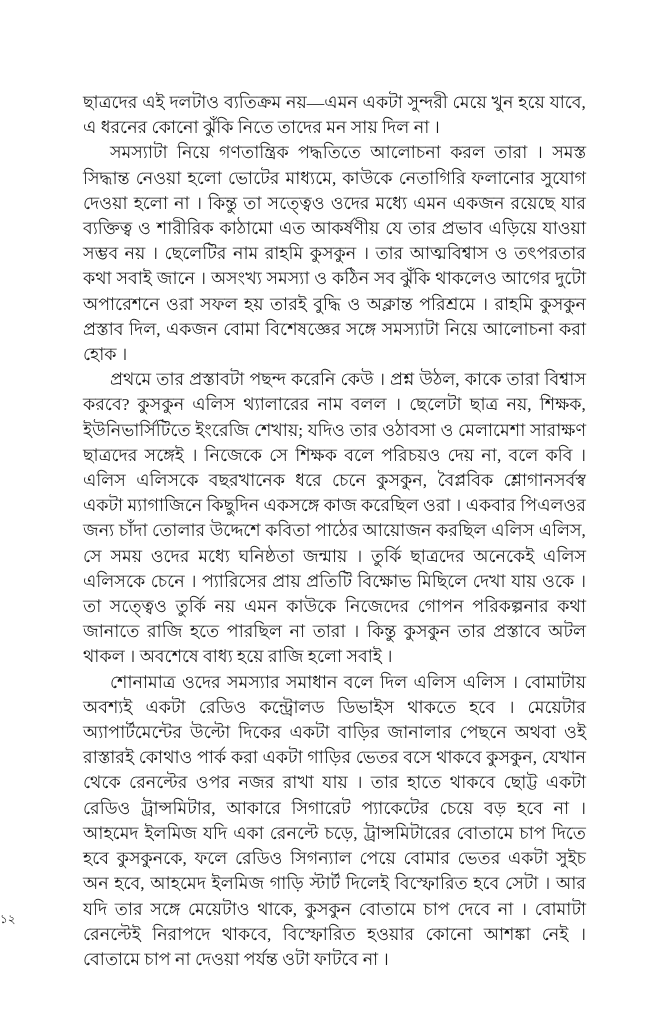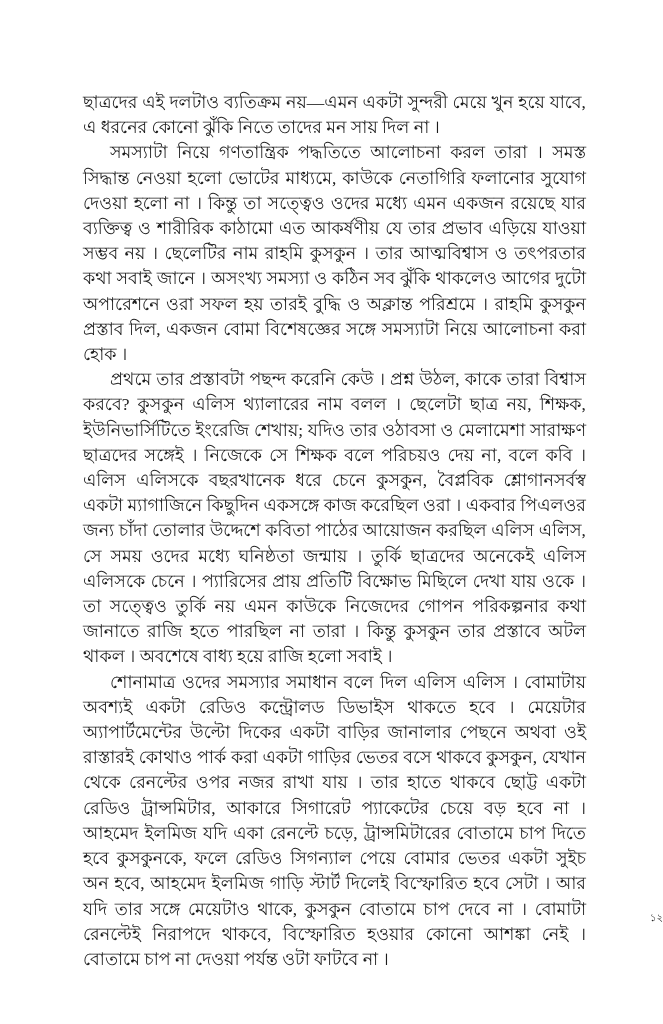--- a/index.html
+++ b/index.html
@@ -41,22 +41,22 @@
     text-indent: 27px;
   }
   .para.no-indent {
     text-indent: 0;
   }
   .page-number {
     position: absolute;
     left: 0;
     top: 910px;
     width: 663px;
-    text-align: right;
-    font-size: 10px;
+    text-align: left;
+    font-size: 12px;
     color: #2a2a2a;
   }
 </style>
 </head>
 <body>
 
 <div class="book-page">
   <div class="page-text">
     <p class="para no-indent">ছাত্রদের এই দলটাও ব্যতিক্রম নয়—এমন একটা সুন্দরী মেয়ে খুন হয়ে যাবে, এ ধরনের কোনো ঝুঁকি নিতে তাদের মন সায় দিল না ।</p>
     <p class="para">সমস্যাটা নিয়ে গণতান্ত্রিক পদ্ধতিতে আলোচনা করল তারা । সমস্ত সিদ্ধান্ত নেওয়া হলো ভোটের মাধ্যমে, কাউকে নেতাগিরি ফলানোর সুযোগ দেওয়া হলো না । কিন্তু তা সত্ত্বেও ওদের মধ্যে এমন একজন রয়েছে যার ব্যক্তিত্ব ও শারীরিক কাঠামো এত আকর্ষণীয় যে তার প্রভাব এড়িয়ে যাওয়া সম্ভব নয় । ছেলেটির নাম রাহমি কুসকুন । তার আত্মবিশ্বাস ও তৎপরতার কথা সবাই জানে । অসংখ্য সমস্যা ও কঠিন সব ঝুঁকি থাকলেও আগের দুটো অপারেশনে ওরা সফল হয় তারই বুদ্ধি ও অক্লান্ত পরিশ্রমে । রাহমি কুসকুন প্রস্তাব দিল, একজন বোমা বিশেষজ্ঞের সঙ্গে সমস্যাটা নিয়ে আলোচনা করা হোক ।</p>

